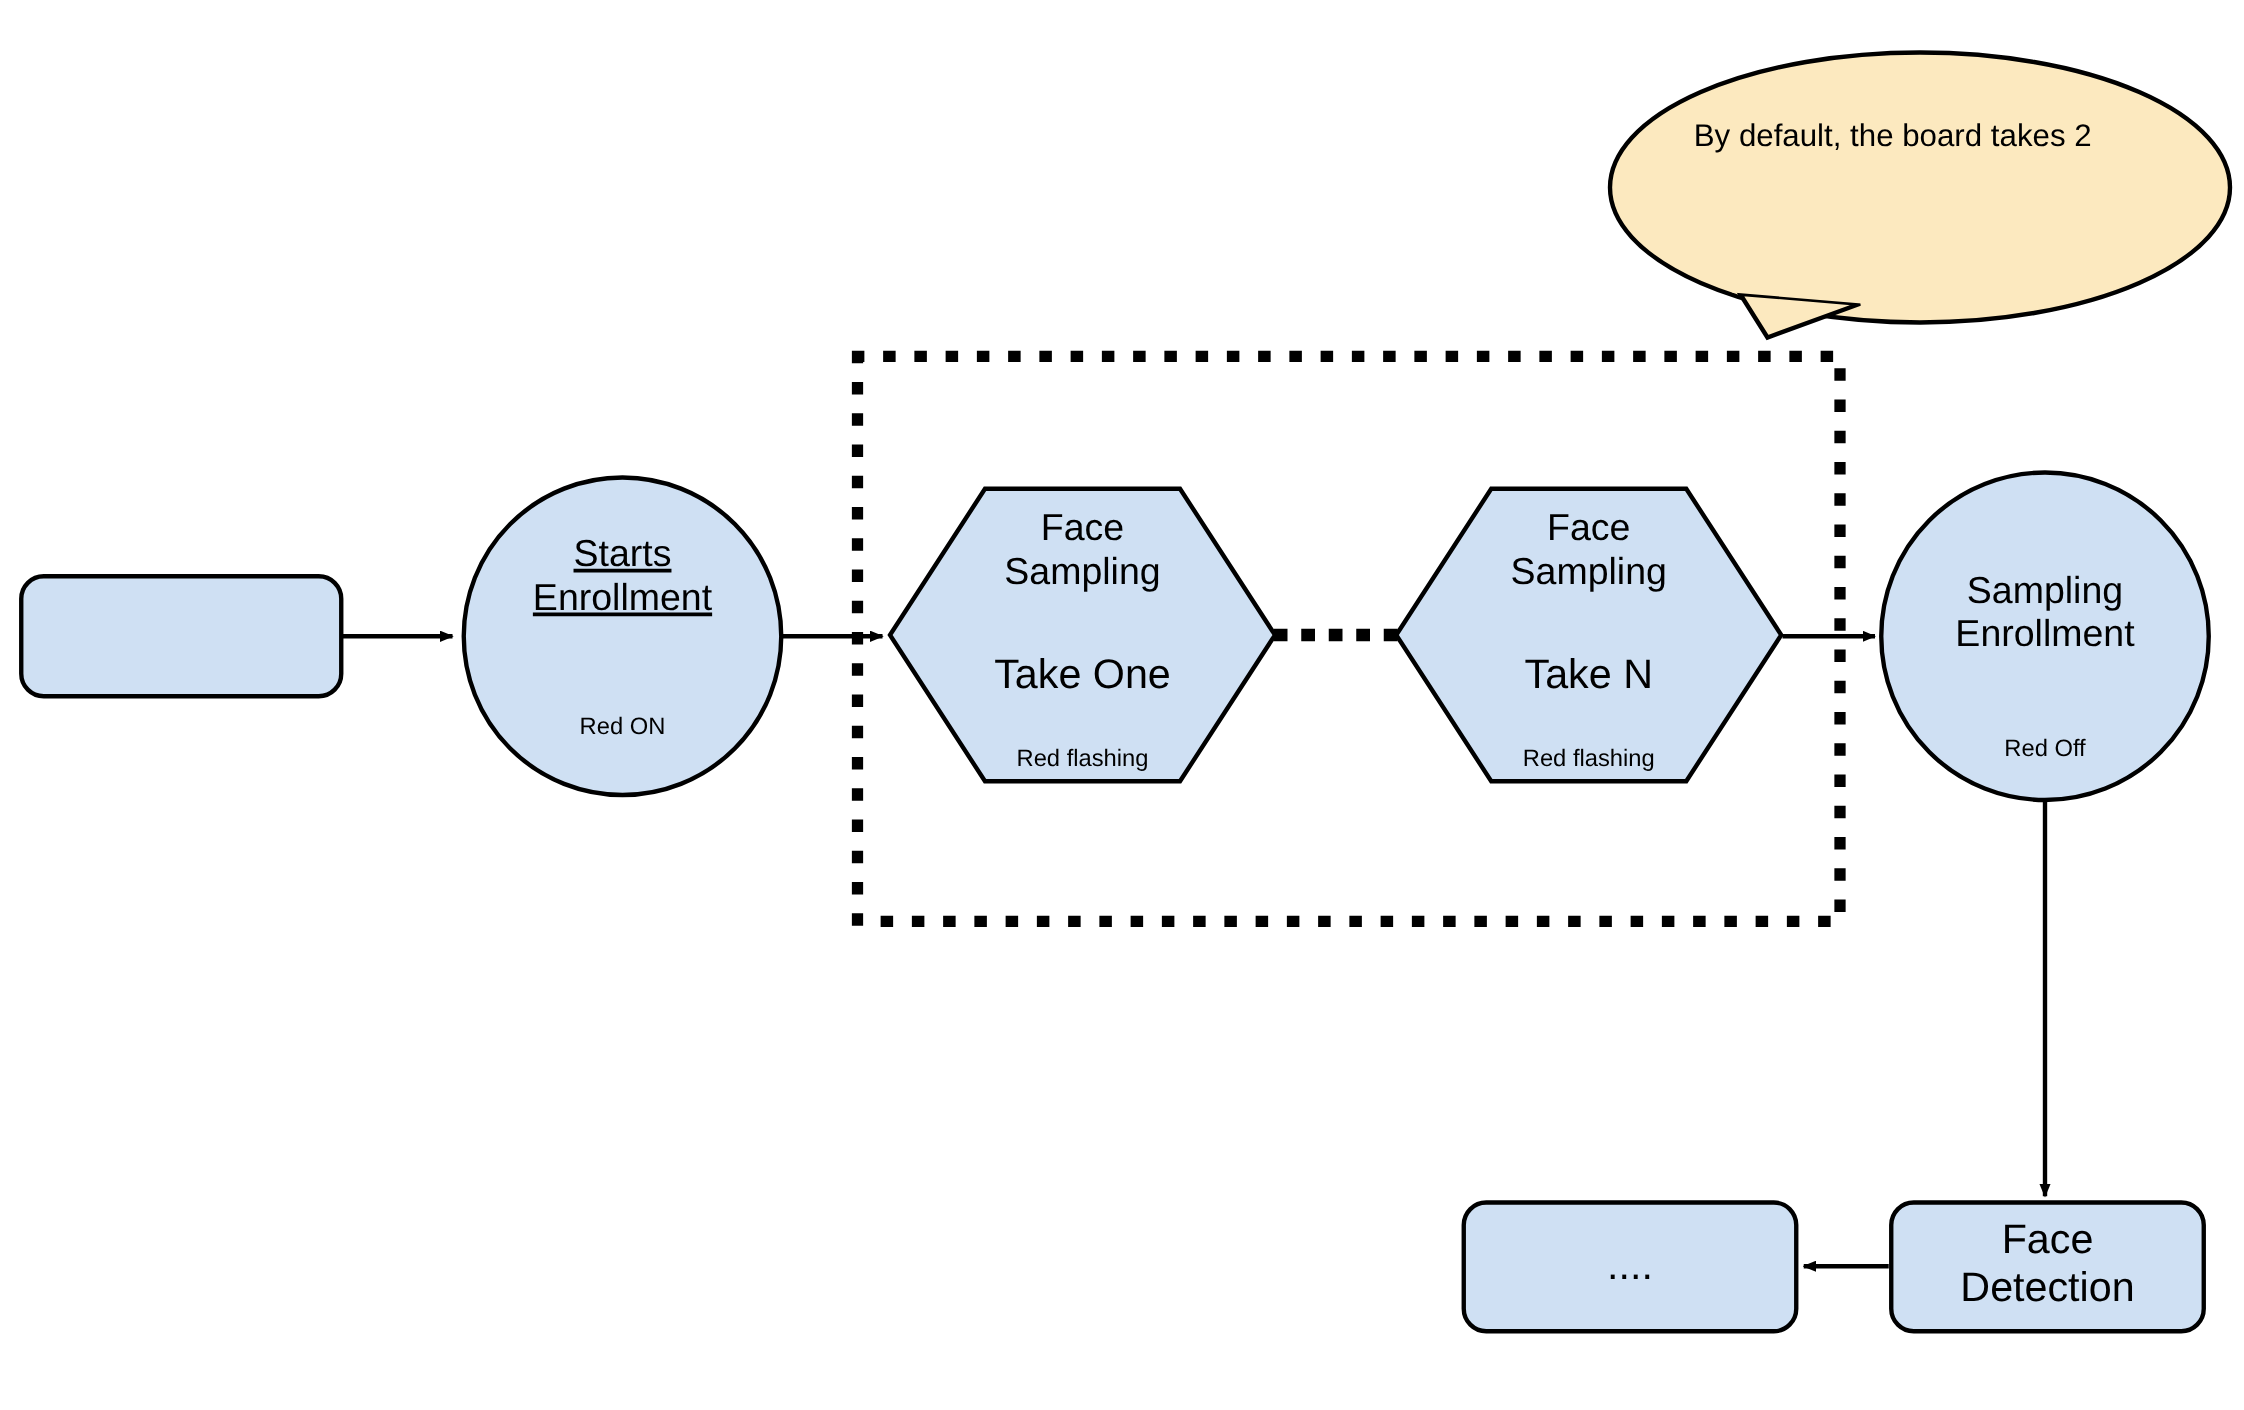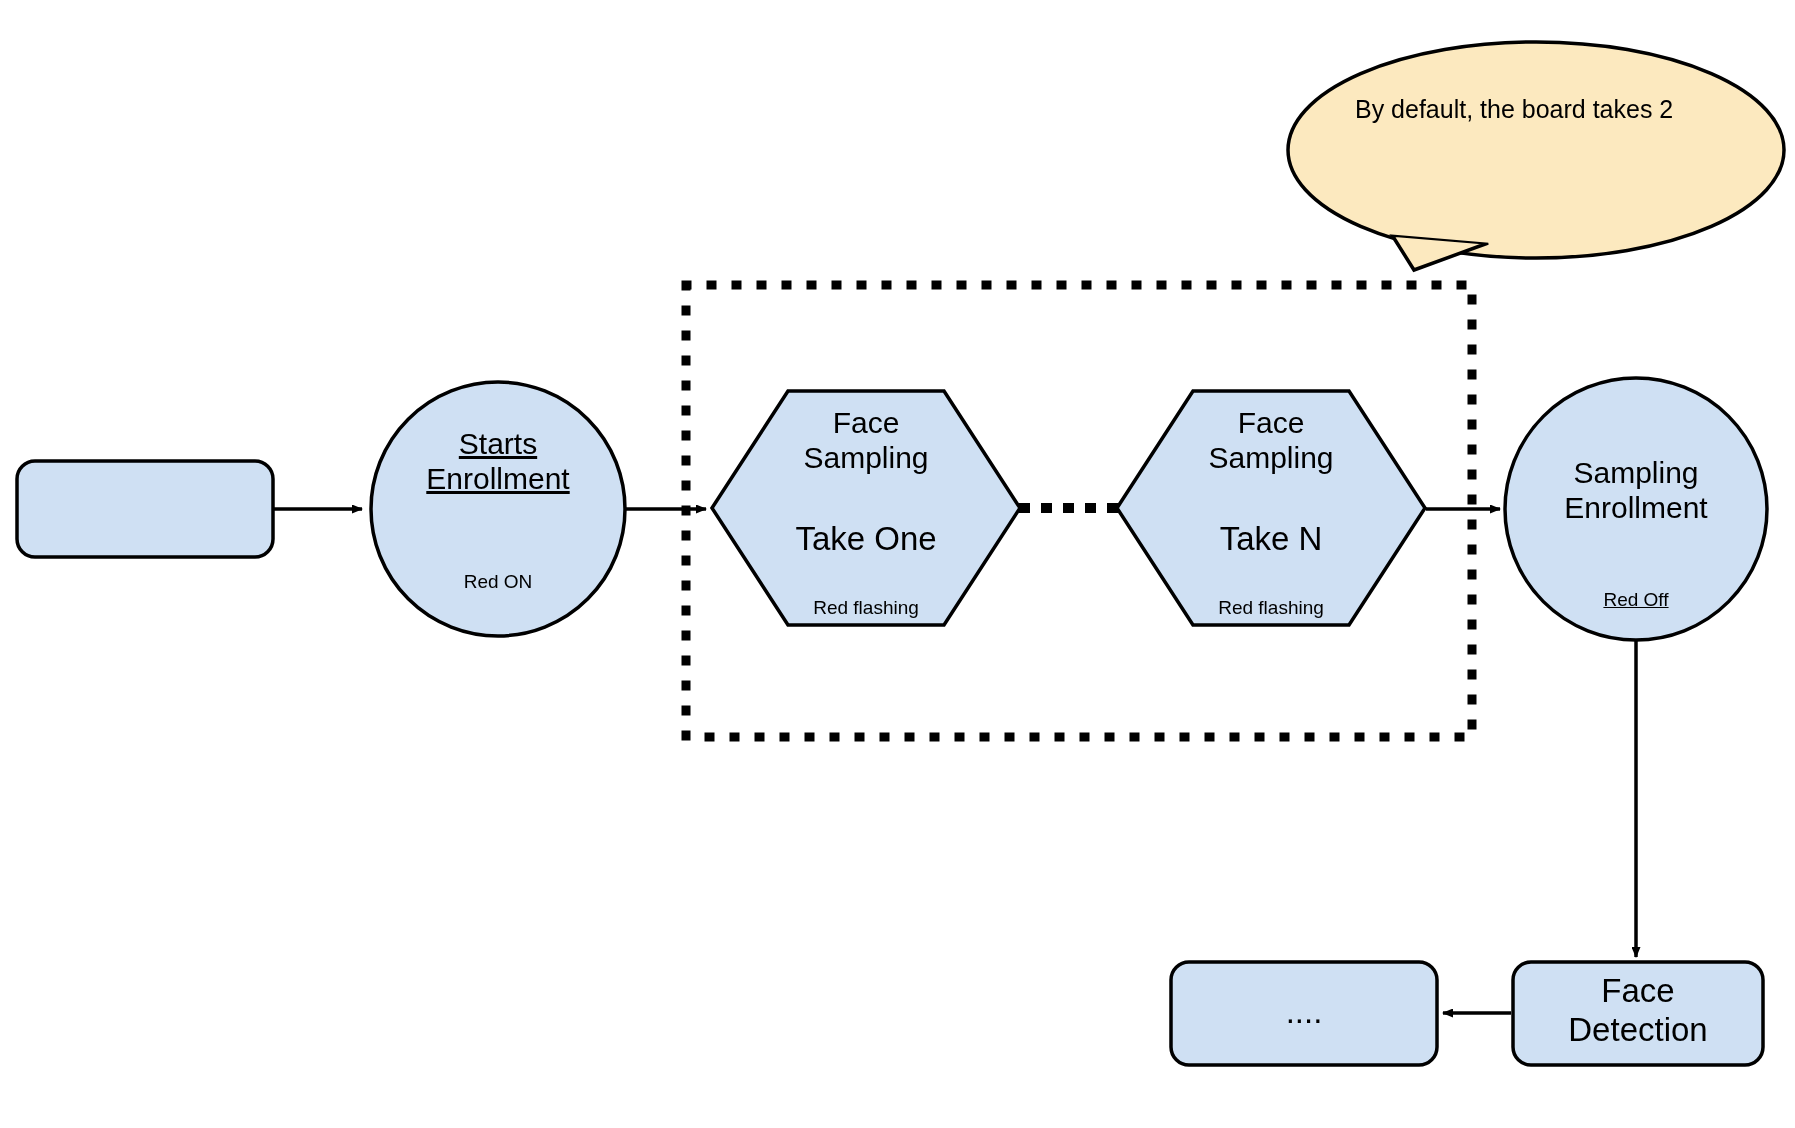--- a/index.html
+++ b/index.html
@@ -110,21 +110,21 @@
   <div class="node-label lbl-main" style="left:1151px; top:405px; width:240px;">Face
 Sampling</div>
 
   <div class="node-label lbl-main-lg" style="left:1151px; top:520px; width:240px;">Take N</div>
 
   <div class="node-label lbl-small" style="left:1151px; top:597px; width:240px;">Red flashing</div>
 
   <div class="node-label lbl-main" style="left:1516px; top:455px; width:240px;">Sampling
 Enrollment</div>
 
-  <div class="node-label lbl-small" style="left:1516px; top:589px; width:240px;text-decoration:underline;">Red Off</div>
+  <div class="node-label lbl-small" style="left:1516px; top:589px; width:240px;">Red Off</div>
 
   <div class="node-label lbl-main-lg" style="left:1513px; top:972px; width:250px;">Face
 Detection</div>
 
   <div class="node-label lbl-main-lg" style="left:1171px; top:993px; width:266px;">....</div>
 
   <div class="callout-text" style="left:1355px; top:92px; width:360px;">By default, the board takes 2</div>
 
 </div>
 

